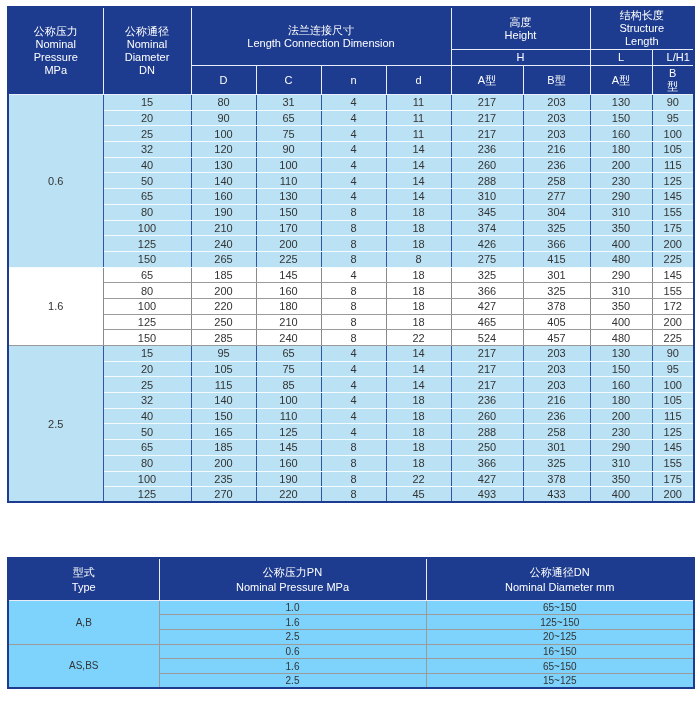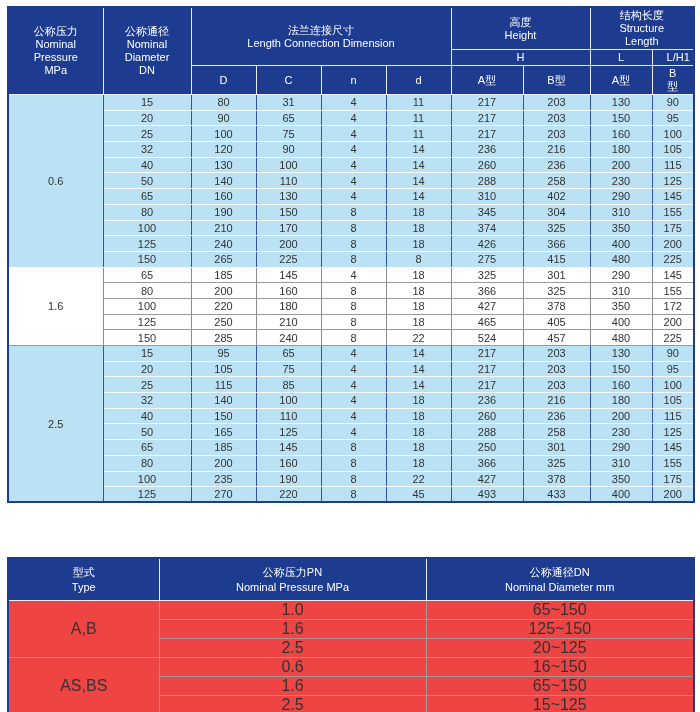--- a/index.html
+++ b/index.html
@@ -31,21 +31,21 @@
   tr.g-first td { border-top:1.4px solid #555;text-align:center; }
 
   
   table.types { border:2px solid #1e3c8f; margin-top:54px; }
   .types th {
     background:#1e3c8f; color:#fff; font-weight:normal;
     font-size:11px; line-height:15px; text-align:center;
     border:1px solid #e8edf8; height:42px; padding:2px 0;
   }
   .types tbody tr { height:14.6px; }
-  .types td { background:#ef4444; font-size:16px; color:#333; text-align:center; border:1px solid #9a9a9a; padding:0; }
+  .types td { background:#7dd3fc; font-size:10px; color:#333; text-align:center; border:1px solid #9a9a9a; padding:0; }
   .types tr.t-first td { border-top:1.4px solid #555; }
 </style>
 </head>
 <body>
 
 <div class="page">
 
 
   <table class="main">
     <colgroup>
@@ -161,21 +161,21 @@
           <td>230</td>
           <td>125</td>
         </tr>
         <tr class="g-blue">
           <td>65</td>
           <td>160</td>
           <td>130</td>
           <td>4</td>
           <td>14</td>
           <td>310</td>
-          <td>402</td>
+          <td>277</td>
           <td>290</td>
           <td>145</td>
         </tr>
         <tr class="g-blue">
           <td>80</td>
           <td>190</td>
           <td>150</td>
           <td>8</td>
           <td>18</td>
           <td>345</td>

